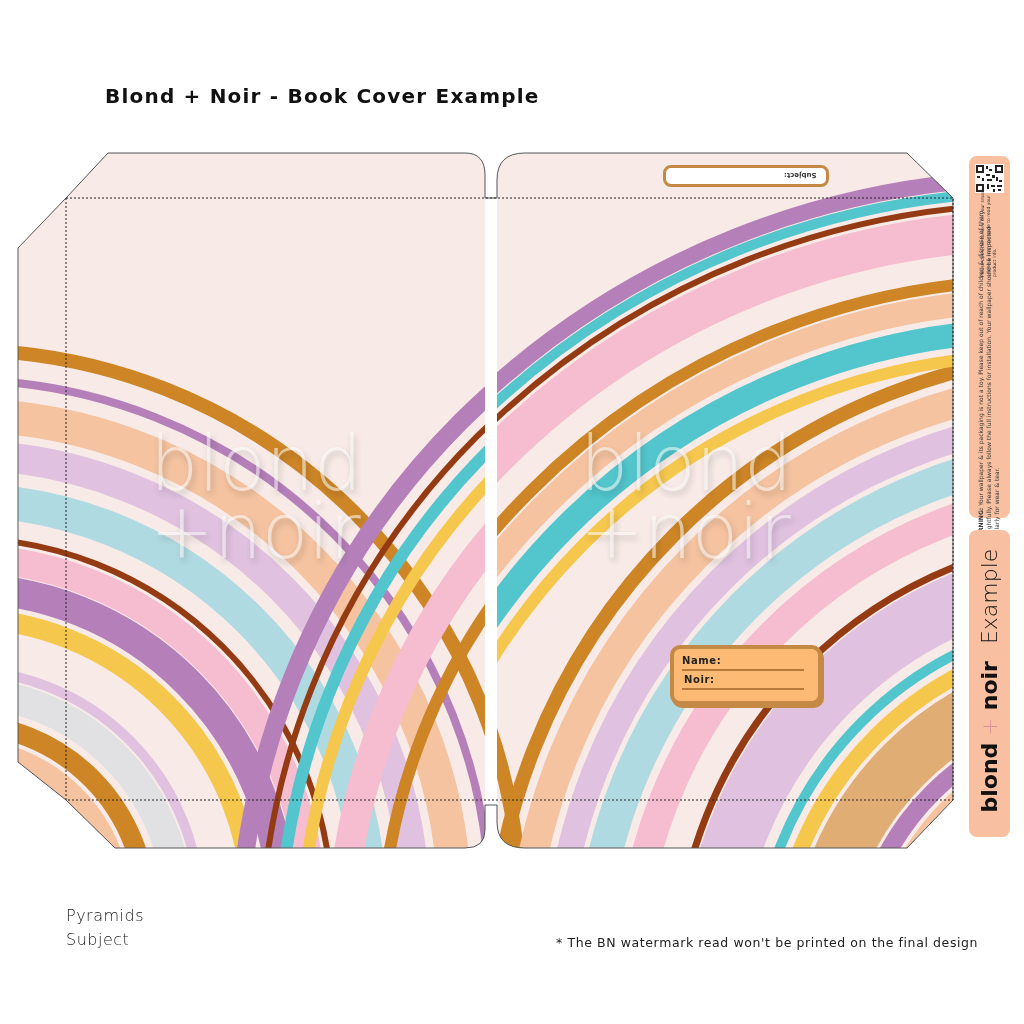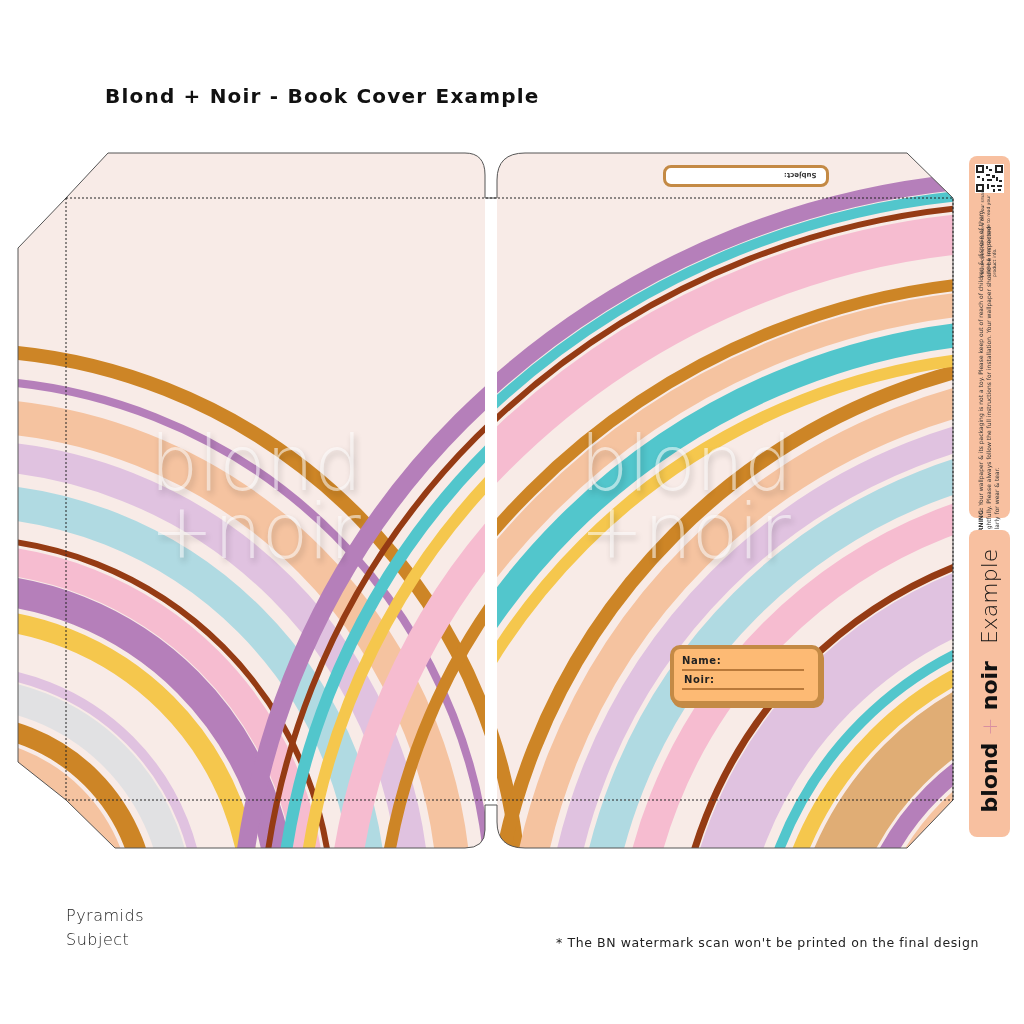--- a/index.html
+++ b/index.html
@@ -179,13 +179,13 @@
     <b>noir</b>
     <span class="ex">Example</span>
   </div>
 </div>
 
 <div class="caption">
   <div>Pyramids</div>
   <div>Subject</div>
 </div>
 
-<div class="footnote">* The BN watermark scan won't be printed on the final design</div>
+<div class="footnote">* The BN watermark read won't be printed on the final design</div>
 
 </body></html>

